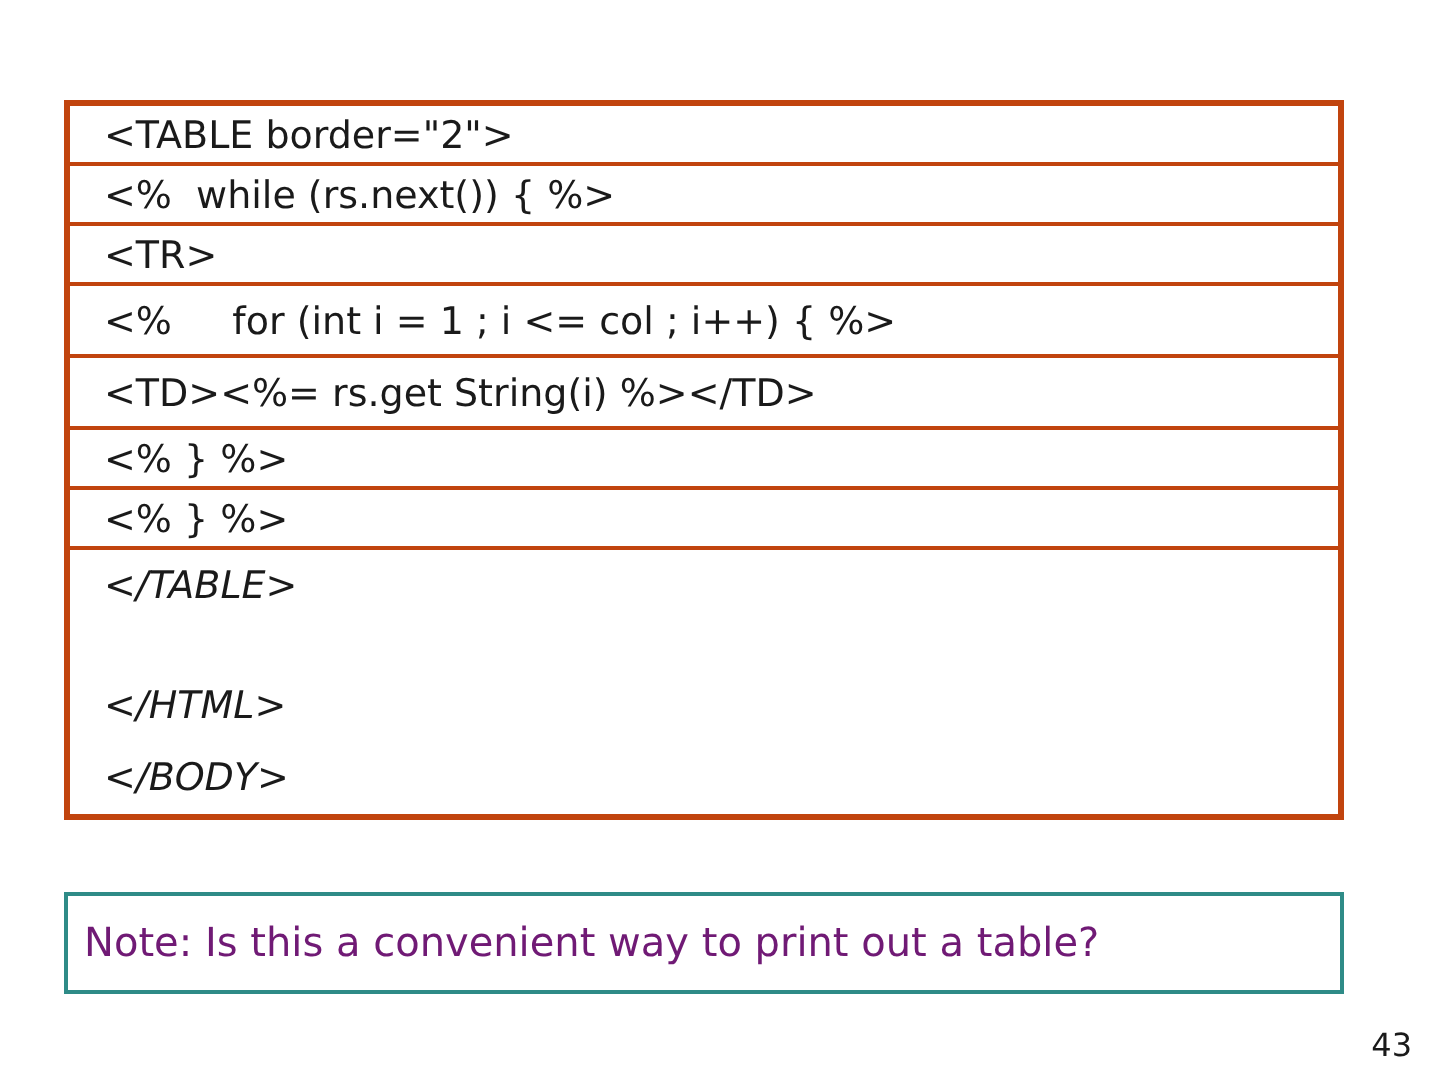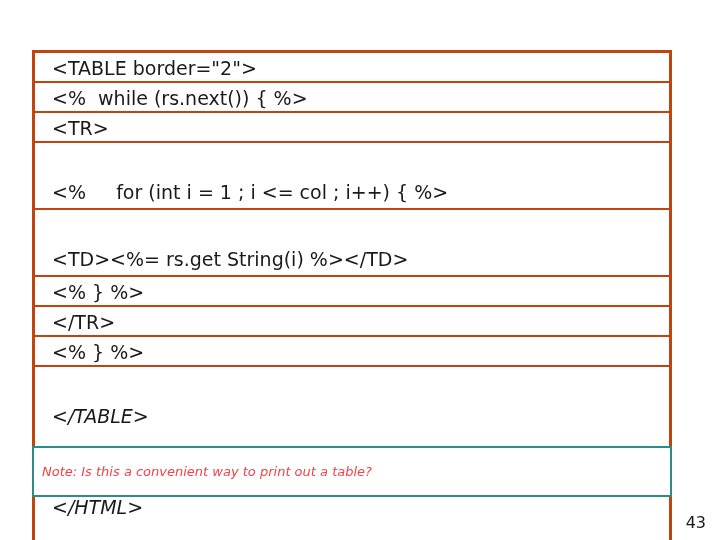--- a/index.html
+++ b/index.html
@@ -36,44 +36,42 @@
     white-space: pre;
     font-family: "DejaVu Sans", sans-serif;
   }
   .code-line.no-rule {
     border-bottom: none;
     font-style: italic;
   }
   .code-line.tall {
     height: 36px;
     line-height: 36px;
-    margin-top: 31px;
   }
   .code-spacer {
     height: 24px;
   }
 
   
   .note-box {
     position: absolute;
     left: 32px;
     top: 446px;
     width: 640px;
     box-sizing: border-box;
     border: 2px solid #2E8B87;
     background: #ffffff;
     padding: 8px 0 8px 8px;
   }
   .note-line {
-    font-size: 13px;
-    color: #ef4444;
+    font-size: 20px;
+    color: #701a75;
     line-height: 31px;
     white-space: pre;
     font-family: "DejaVu Sans", sans-serif;
-    font-style: italic;
   }
 
   
   .slide-number {
     position: absolute;
     right: 14px;
     bottom: 8px;
     font-size: 16px;
     color: #1a1a1a;
     font-family: "DejaVu Sans", sans-serif;
@@ -83,21 +81,20 @@
 </head>
 <body>
 
 <div class="code-box">
   <div class="code-line">&lt;TABLE border="2"&gt;</div>
   <div class="code-line">&lt;%  while (rs.next()) { %&gt;</div>
   <div class="code-line">&lt;TR&gt;</div>
   <div class="code-line tall">&lt;%     for (int i = 1 ; i &lt;= col ; i++) { %&gt;</div>
   <div class="code-line tall">&lt;TD&gt;&lt;%= rs.get String(i) %&gt;&lt;/TD&gt;</div>
   <div class="code-line">&lt;% } %&gt;</div>
-  <div class="code-line">&lt;/TR&gt;</div>
   <div class="code-line">&lt;% } %&gt;</div>
   <div class="code-line no-rule tall">&lt;/TABLE&gt;</div>
   <div class="code-line no-rule code-spacer"></div>
   <div class="code-line no-rule tall">&lt;/HTML&gt;</div>
   <div class="code-line no-rule tall">&lt;/BODY&gt;</div>
 </div>
 
 <div class="note-box">
   <div class="note-line">Note: Is this a convenient way to print out a table?</div>
 </div>

